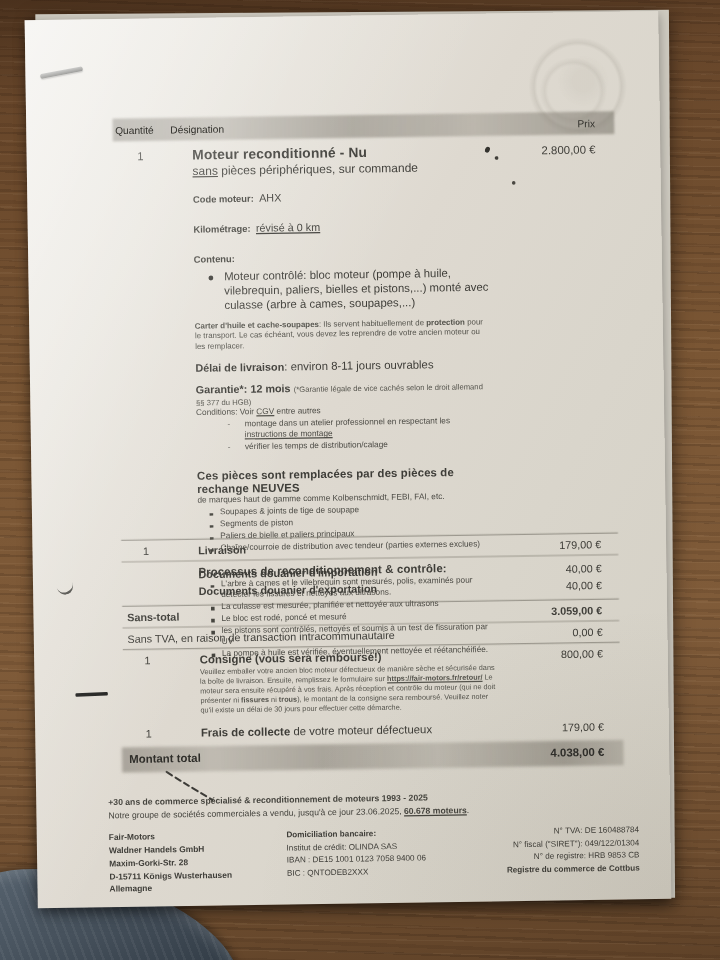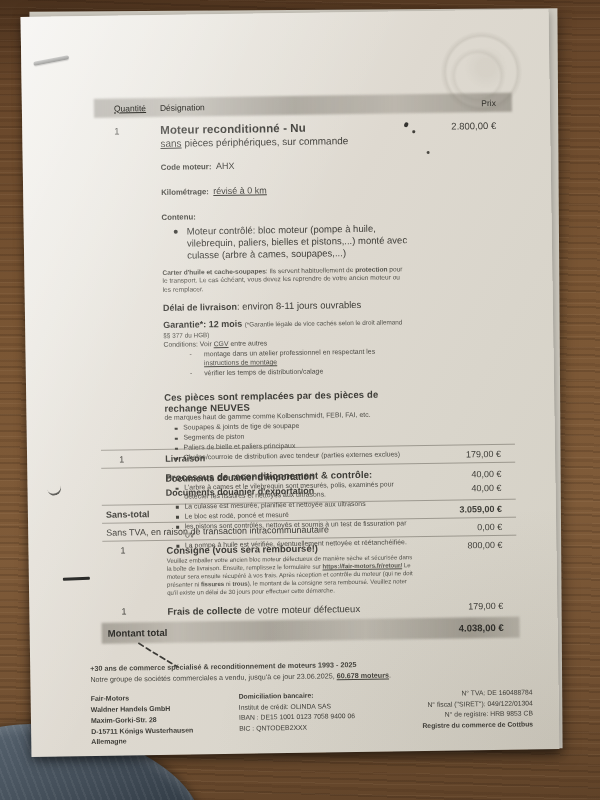--- a/index.html
+++ b/index.html
@@ -55,21 +55,21 @@
 
   
   .ctop{position:absolute;top:84px;left:74px;right:40px;}
   .totals{position:absolute;top:434px;left:74px;right:40px;}
   .foot{position:absolute;top:648px;left:60px;right:26px;}
 
   .bar{position:relative;height:17px;display:flex;align-items:center;margin-bottom:8px;}
   .bar::before{content:'';position:absolute;inset:-1px -2px;filter:blur(1.1px);
     background:linear-gradient(90deg, rgba(118,113,103,0.55), rgba(138,133,123,0.40) 22%, rgba(120,115,105,0.52) 48%, rgba(140,135,125,0.42) 72%, rgba(118,113,103,0.55));}
   .bar span{position:relative;z-index:1;font-size:8.5px;color:#32312c;}
-  .h-qty{margin-left:18px;width:46px;text-decoration:underline;}
+  .h-qty{width:46px;}
   .h-des{flex:1;}
   .h-prix{width:90px;text-align:right;padding-right:14px;}
 
   .irow{display:flex;}
   .i-qty{width:46px;margin-left:18px;font-size:9.5px;padding-top:1px;}
   .i-desc{flex:1;}
   .i-price{width:90px;text-align:right;font-size:9.5px;padding-right:14px;padding-top:1px;}
 
   .title{font-size:11.5px;font-weight:bold;letter-spacing:.1px;}
   .subtitle{font-size:10px;margin-top:2px;}

